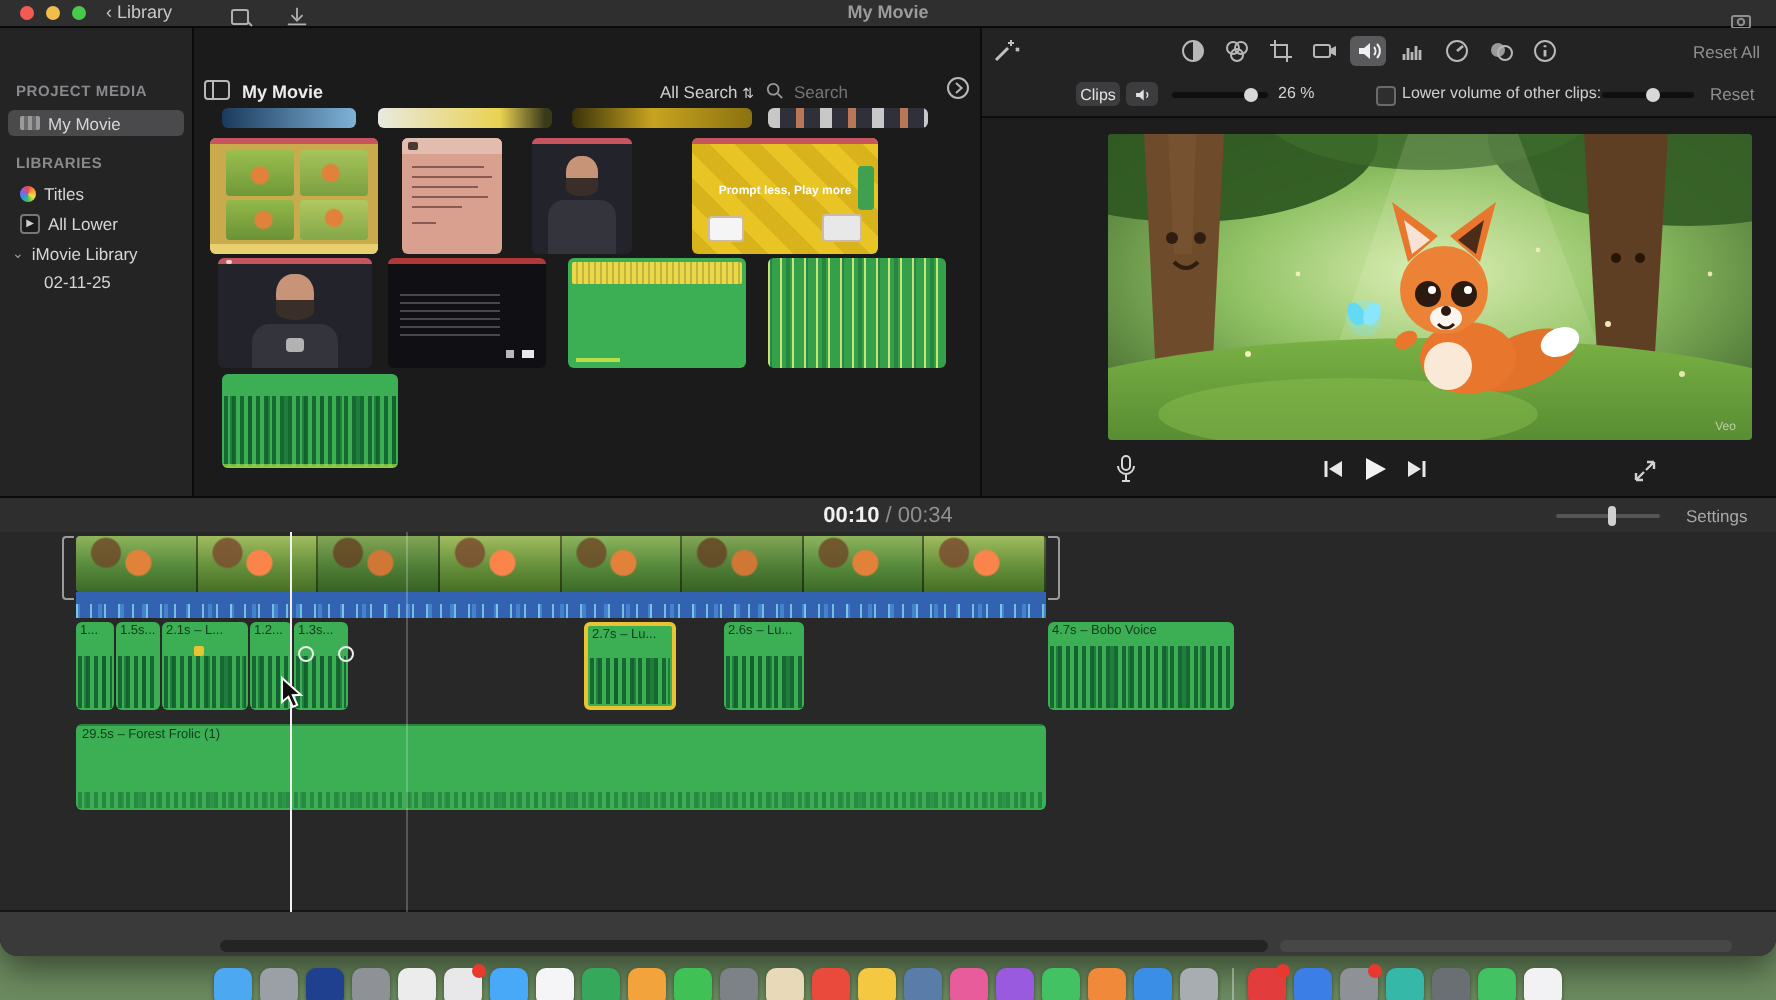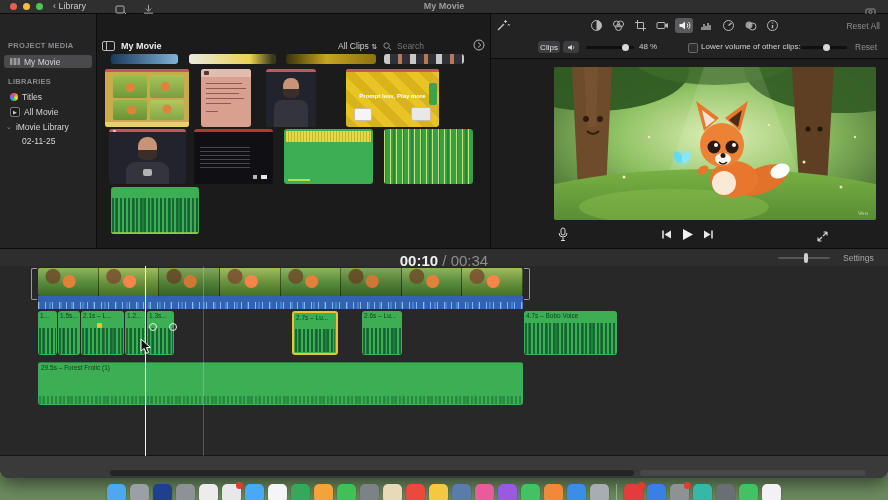--- a/index.html
+++ b/index.html
@@ -51,21 +51,21 @@
   .pill{background:#3d3d3f;border-radius:3px;color:#e2e2e2;font-size:8px;display:flex;align-items:center;justify-content:center;}
   .slider-track{height:3px;background:#0f0f0f;border-radius:2px;}
   .knob{width:7px;height:7px;background:#d8d8d8;border-radius:50%;top:-2px;}
   .chk{width:8px;height:8px;background:#2e2e2e;border:1px solid #6a6a6a;border-radius:2px;}
   .ins-label{color:#cfcfcf;font-size:8px;white-space:nowrap;}
   
   .preview{left:491px;top:59px;width:397px;height:189px;background:#1d1d1d;}
   .transport svg,.icon-btn svg{display:block;}
   
   .tltb{left:0;top:248px;width:888px;height:18px;background:#2e2e2e;border-top:1px solid #0c0c0c;border-bottom:1px solid #0c0c0c;}
-  .timecode{left:0;right:0;top:3px;text-align:center;font-size:15px;color:#8f8f8f;}
+  .timecode{left:0;right:0;top:3px;text-align:center;font-size:11px;color:#8f8f8f;}
   .timecode b{color:#f0f0f0;font-weight:bold;}
   .settings-lbl{color:#a8a8a8;font-size:8.5px;}
   
   .timeline{left:0;top:266px;width:888px;height:189px;background:#282828;}
   .filmstrip{left:38px;top:2px;width:485px;height:28px;display:flex;border-radius:2px;overflow:hidden;}
   .ftile{flex:1;border-right:1px solid rgba(0,0,0,.45);
     background:radial-gradient(circle at 52% 48%,#e2813a 0 6px,rgba(0,0,0,0) 7px),
                radial-gradient(circle at 25% 30%,rgba(110,75,40,.85) 0 7px,rgba(0,0,0,0) 8px),
                linear-gradient(180deg,#8db45c 0%,#56893b 55%,#3b6a28 100%);}
   .ftile:nth-child(2n){filter:hue-rotate(-8deg) brightness(1.06);}
@@ -132,41 +132,41 @@
       <span class="mini-film"></span>
       <span>My Movie</span>
     </div>
     <div class="ab side-sec" style="top:63px;">LIBRARIES</div>
     <div class="ab side-item" style="top:76px;">
       <span class="photos-ic"></span>
       <span>Titles</span>
     </div>
     <div class="ab side-item" style="top:91px;">
       <span class="events-ic">▶</span>
-      <span>All Movie</span>
+      <span>All Lower</span>
     </div>
     <div class="ab side-item" style="top:106px;padding-left:2px;text-align:right;">
       <span class="chev">⌄</span>
       <span>iMovie Library</span>
     </div>
     <div class="ab side-item" style="top:120px;padding-left:18px;">
       <span>02-11-25</span>
     </div>
   </div>
 
   <div class="ab browser">
     <div class="ab bhead">
       <span>
         <svg width="13" height="10" viewBox="0 0 13 10">
             <rect x="0.5" y="0.5" width="12" height="9" rx="1.5" fill="none" stroke="#b8b8b8"></rect>
             <line x1="4.5" y1="0.5" x2="4.5" y2="9.5" stroke="#b8b8b8"></line>
           </svg>
       </span>
       <span class="btitle">My Movie</span>
-      <span class="filter"><span>All Clips</span> <span style="font-size:7px;">⇅</span></span>
+      <span class="filter"><span>All Search</span> <span style="font-size:7px;">⇅</span></span>
       <span class="searchbox">
         <span>
           <svg width="9" height="9" viewBox="0 0 10 10">
               <circle cx="4" cy="4" r="3" fill="none" stroke="#9a9a9a"></circle>
               <line x1="6.5" y1="6.5" x2="9" y2="9" stroke="#9a9a9a"></line>
             </svg>
         </span>
         <input placeholder="Search" style="">
       </span>
       <span>
@@ -309,21 +309,21 @@
     <div class="ab pill" style="left:47px;top:27px;width:22px;height:12px;">Clips</div>
     <div class="ab pill" style="left:72px;top:27px;width:16px;height:12px;">
       <svg width="9" height="9" viewBox="0 0 13 13">
           <path d="M1.5 5 h2.5 l3-2.5 v8 l-3-2.5 h-2.5 Z" fill="#e0e0e0"></path>
           <path d="M9 4.5 a3 3 0 0 1 0 4" fill="none" stroke="#e0e0e0"></path>
         </svg>
     </div>
     <div class="ab slider-track" style="left:95px;top:32px;width:48px;">
       <div class="ab knob" style="left:36px;"></div>
     </div>
-    <span class="ab ins-label" style="left:148px;top:28px;">48 %</span>
+    <span class="ab ins-label" style="left:148px;top:28px;">26 %</span>
     <div class="ab chk" style="left:197px;top:29px;"></div>
     <span class="ab ins-label" style="left:210px;top:28px;">Lower volume of other clips:</span>
     <div class="ab slider-track" style="left:310px;top:32px;width:46px;">
       <div class="ab knob" style="left:22px;"></div>
     </div>
     <span class="ab reset-txt" style="left:364px;top:28px;">Reset</span>
   </div>
 
   <div class="ab preview">
     <div class="ab" style="left:63px;top:8px;width:322px;height:153px;border-radius:2px;overflow:hidden;">

